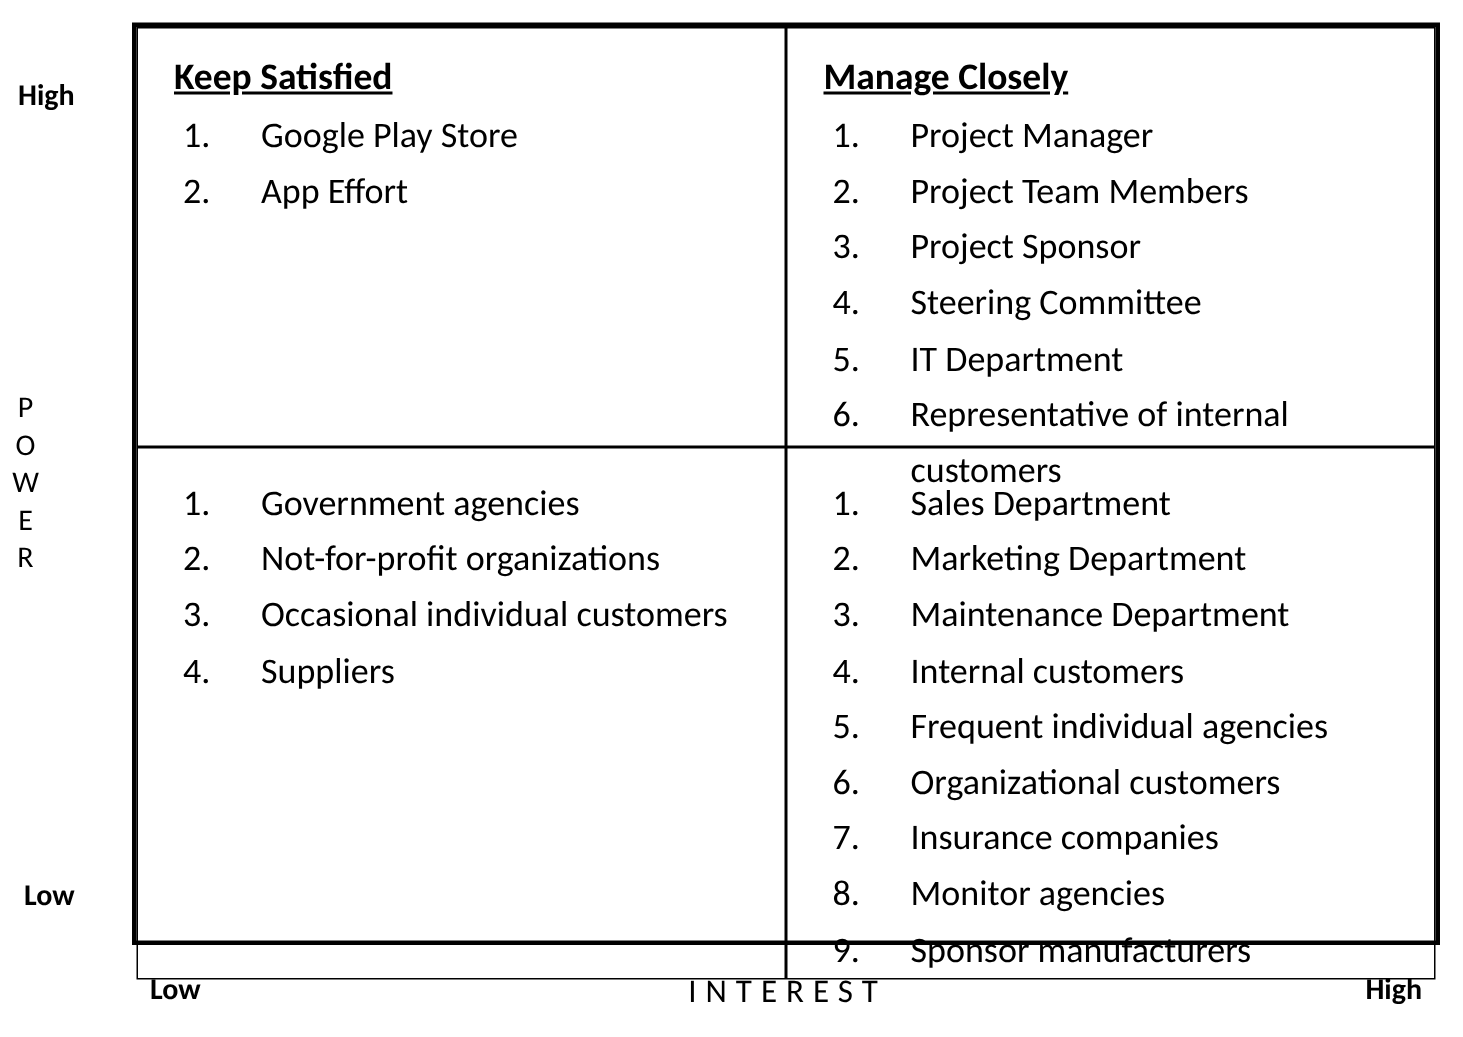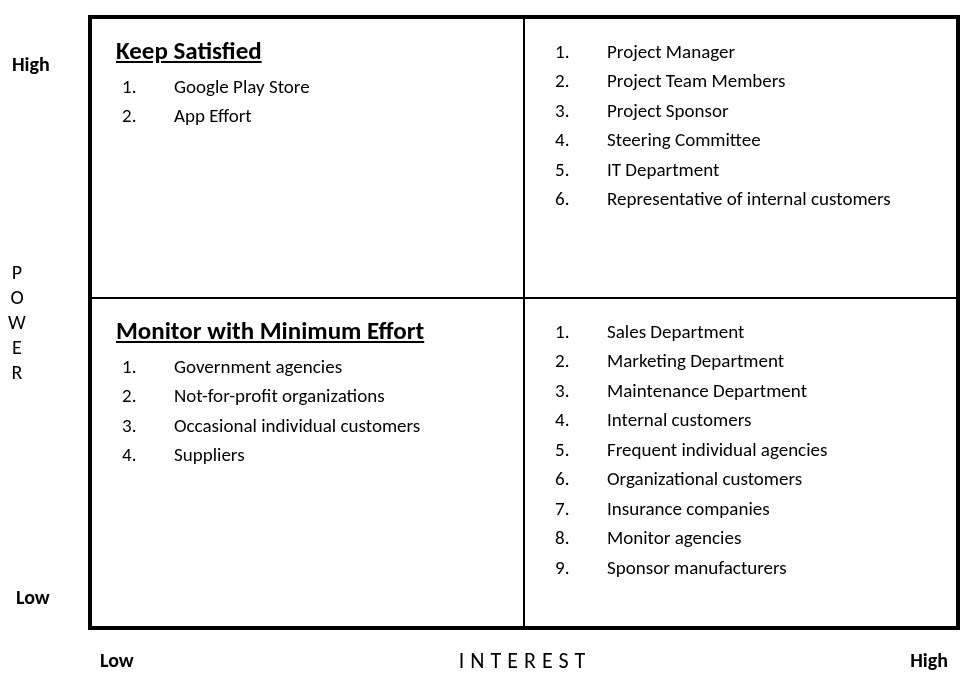--- a/index.html
+++ b/index.html
@@ -62,21 +62,21 @@
       font-size: 25px;
       font-weight: bold;
       text-decoration: underline;
       margin-bottom: 6px;
       line-height: 1.15;
     }
     .quad ol {
       list-style: none;
       counter-reset: item;
       padding-left: 4px;
-      font-size: 19px;
+      font-size: 24px;
       line-height: 1.55;
     }
     .quad ol li {
       counter-increment: item;
       display: flex;
     }
     .quad ol li::before {
       content: counter(item) ".";
       min-width: 52px;
       padding-left: 2px;
@@ -121,32 +121,32 @@
 
     <div class="quad">
       <div class="quad-title">Keep Satisfied</div>
       <ol>
           <li>Google Play Store</li>
           <li>App Effort</li>
         </ol>
     </div>
 
     <div class="quad">
+      <div class="quad-title">Manage Closely</div>
       <ol>
           <li>Project Manager</li>
           <li>Project Team Members</li>
           <li>Project Sponsor</li>
           <li>Steering Committee</li>
           <li>IT Department</li>
           <li>Representative of internal customers</li>
         </ol>
     </div>
 
     <div class="quad">
-      <div class="quad-title">Monitor with Minimum Effort</div>
       <ol>
           <li>Government agencies</li>
           <li>Not-for-profit organizations</li>
           <li>Occasional individual customers</li>
           <li>Suppliers</li>
         </ol>
     </div>
 
     <div class="quad">
       <ol>

